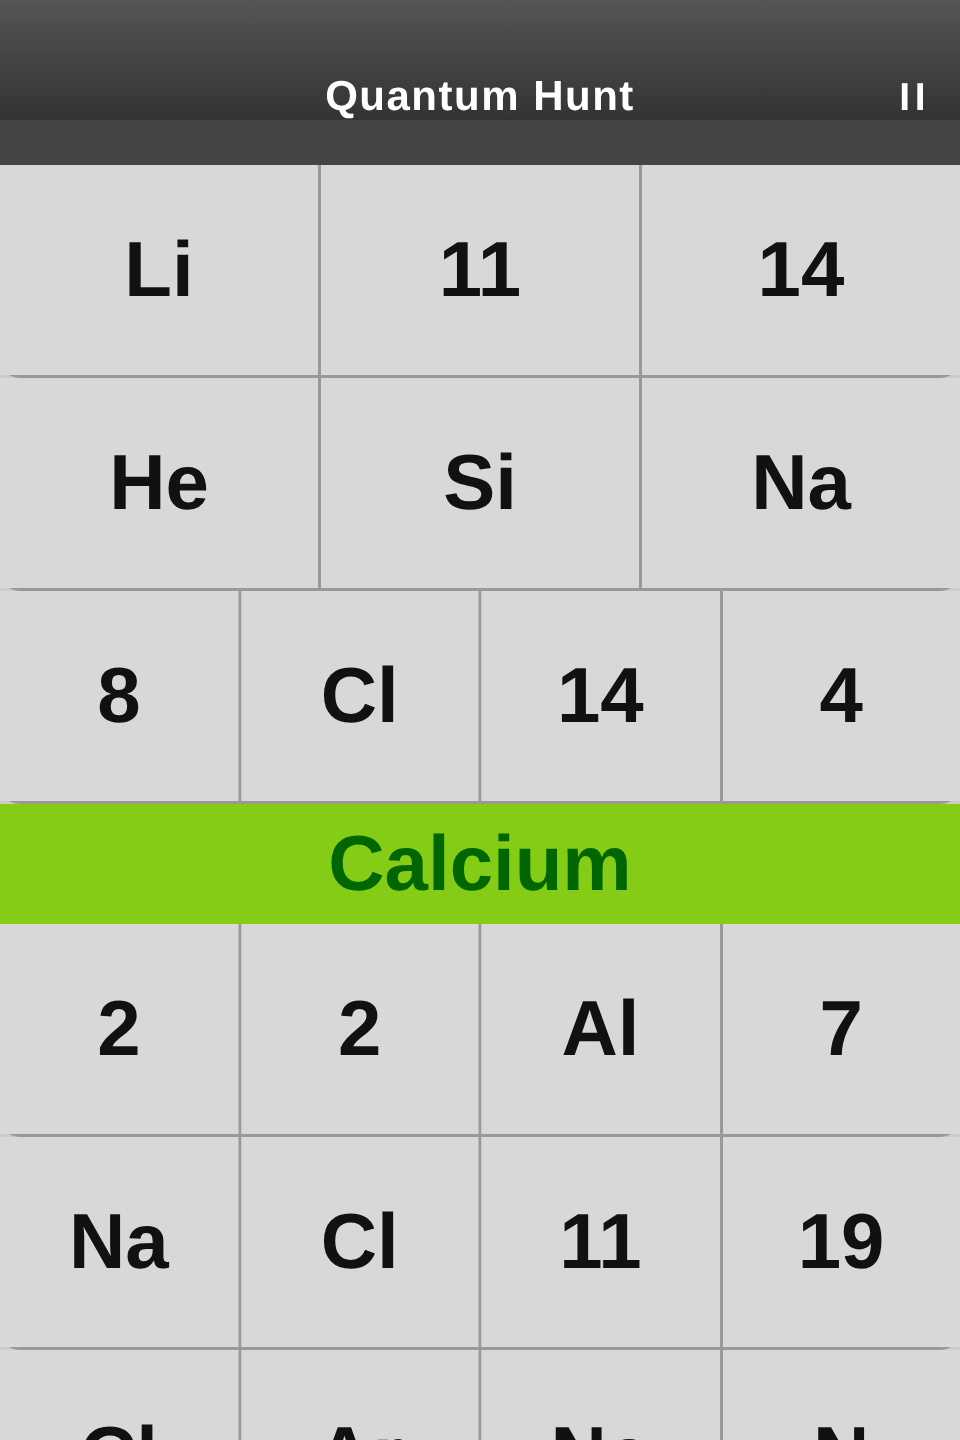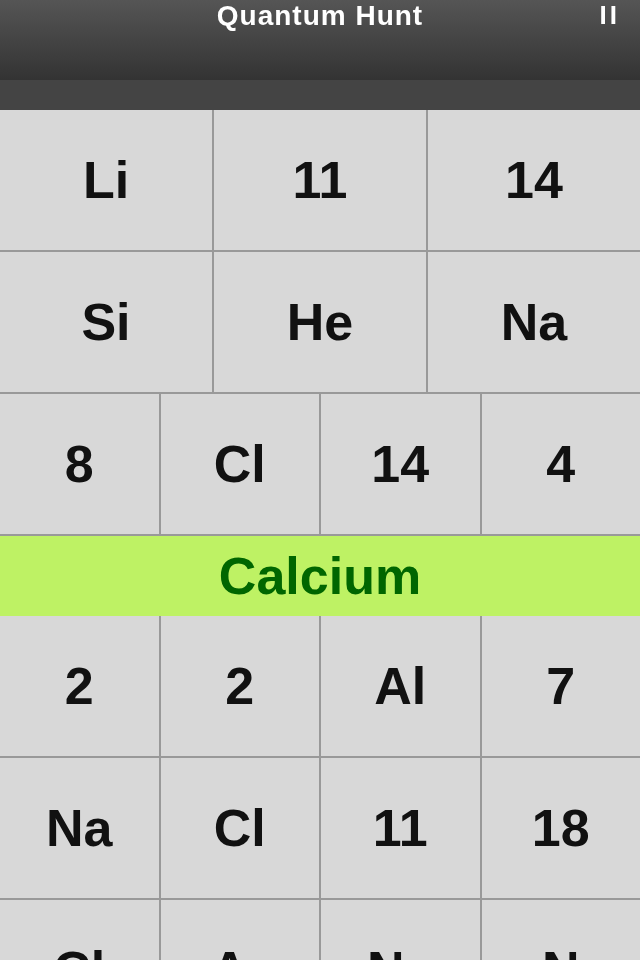--- a/index.html
+++ b/index.html
@@ -14,21 +14,21 @@
       overflow: hidden;
       font-family: 'Arial', sans-serif;
       background: #1a1a1a;
     }
 
     .header {
       width: 640px;
       height: 80px;
       background: linear-gradient(to bottom, #555555, #333333);
       display: flex;
-      align-items: flex-start;
+      align-items: flex-end;
       justify-content: center;
       position: relative;
     }
 
     .header-title {
       color: white;
       font-size: 28px;
       font-weight: bold;
       letter-spacing: 1px;
     }
@@ -50,20 +50,21 @@
 
     .grid-container {
       width: 640px;
       background: #cccccc;
     }
 
     .grid-row {
       display: flex;
       width: 640px;
       border-bottom: 2px solid #999999;
+      border-radius: 13px;
     }
 
     .grid-cell {
       flex: 1;
       height: 140px;
       display: flex;
       align-items: center;
       justify-content: center;
       background: #d8d8d8;
       border-right: 2px solid #999999;
@@ -73,21 +74,21 @@
       cursor: pointer;
     }
 
     .grid-cell:last-child {
       border-right: none;
     }
 
     .banner-row {
       width: 640px;
       height: 80px;
-      background: #bef264;
+      background: #84cc16;
       display: flex;
       align-items: center;
       justify-content: center;
     }
 
     .banner-text {
       color: #006600;
       font-size: 52px;
       font-weight: bold;
     }
@@ -104,22 +105,22 @@
 
 <div class="grid-container">
 
   <div class="grid-row">
     <div class="grid-cell">Li</div>
     <div class="grid-cell">11</div>
     <div class="grid-cell">14</div>
   </div>
 
   <div class="grid-row">
+    <div class="grid-cell">He</div>
     <div class="grid-cell">Si</div>
-    <div class="grid-cell">He</div>
     <div class="grid-cell">Na</div>
   </div>
 
   <div class="grid-row">
     <div class="grid-cell">8</div>
     <div class="grid-cell">Cl</div>
     <div class="grid-cell">14</div>
     <div class="grid-cell">4</div>
   </div>
 
@@ -131,21 +132,21 @@
     <div class="grid-cell">2</div>
     <div class="grid-cell">2</div>
     <div class="grid-cell">Al</div>
     <div class="grid-cell">7</div>
   </div>
 
   <div class="grid-row">
     <div class="grid-cell">Na</div>
     <div class="grid-cell">Cl</div>
     <div class="grid-cell">11</div>
-    <div class="grid-cell">18</div>
+    <div class="grid-cell">19</div>
   </div>
 
   <div class="grid-row" style="border-bottom: none;">
     <div class="grid-cell">Cl</div>
     <div class="grid-cell">Ar</div>
     <div class="grid-cell">Ne</div>
     <div class="grid-cell">N</div>
   </div>
 </div>
 

